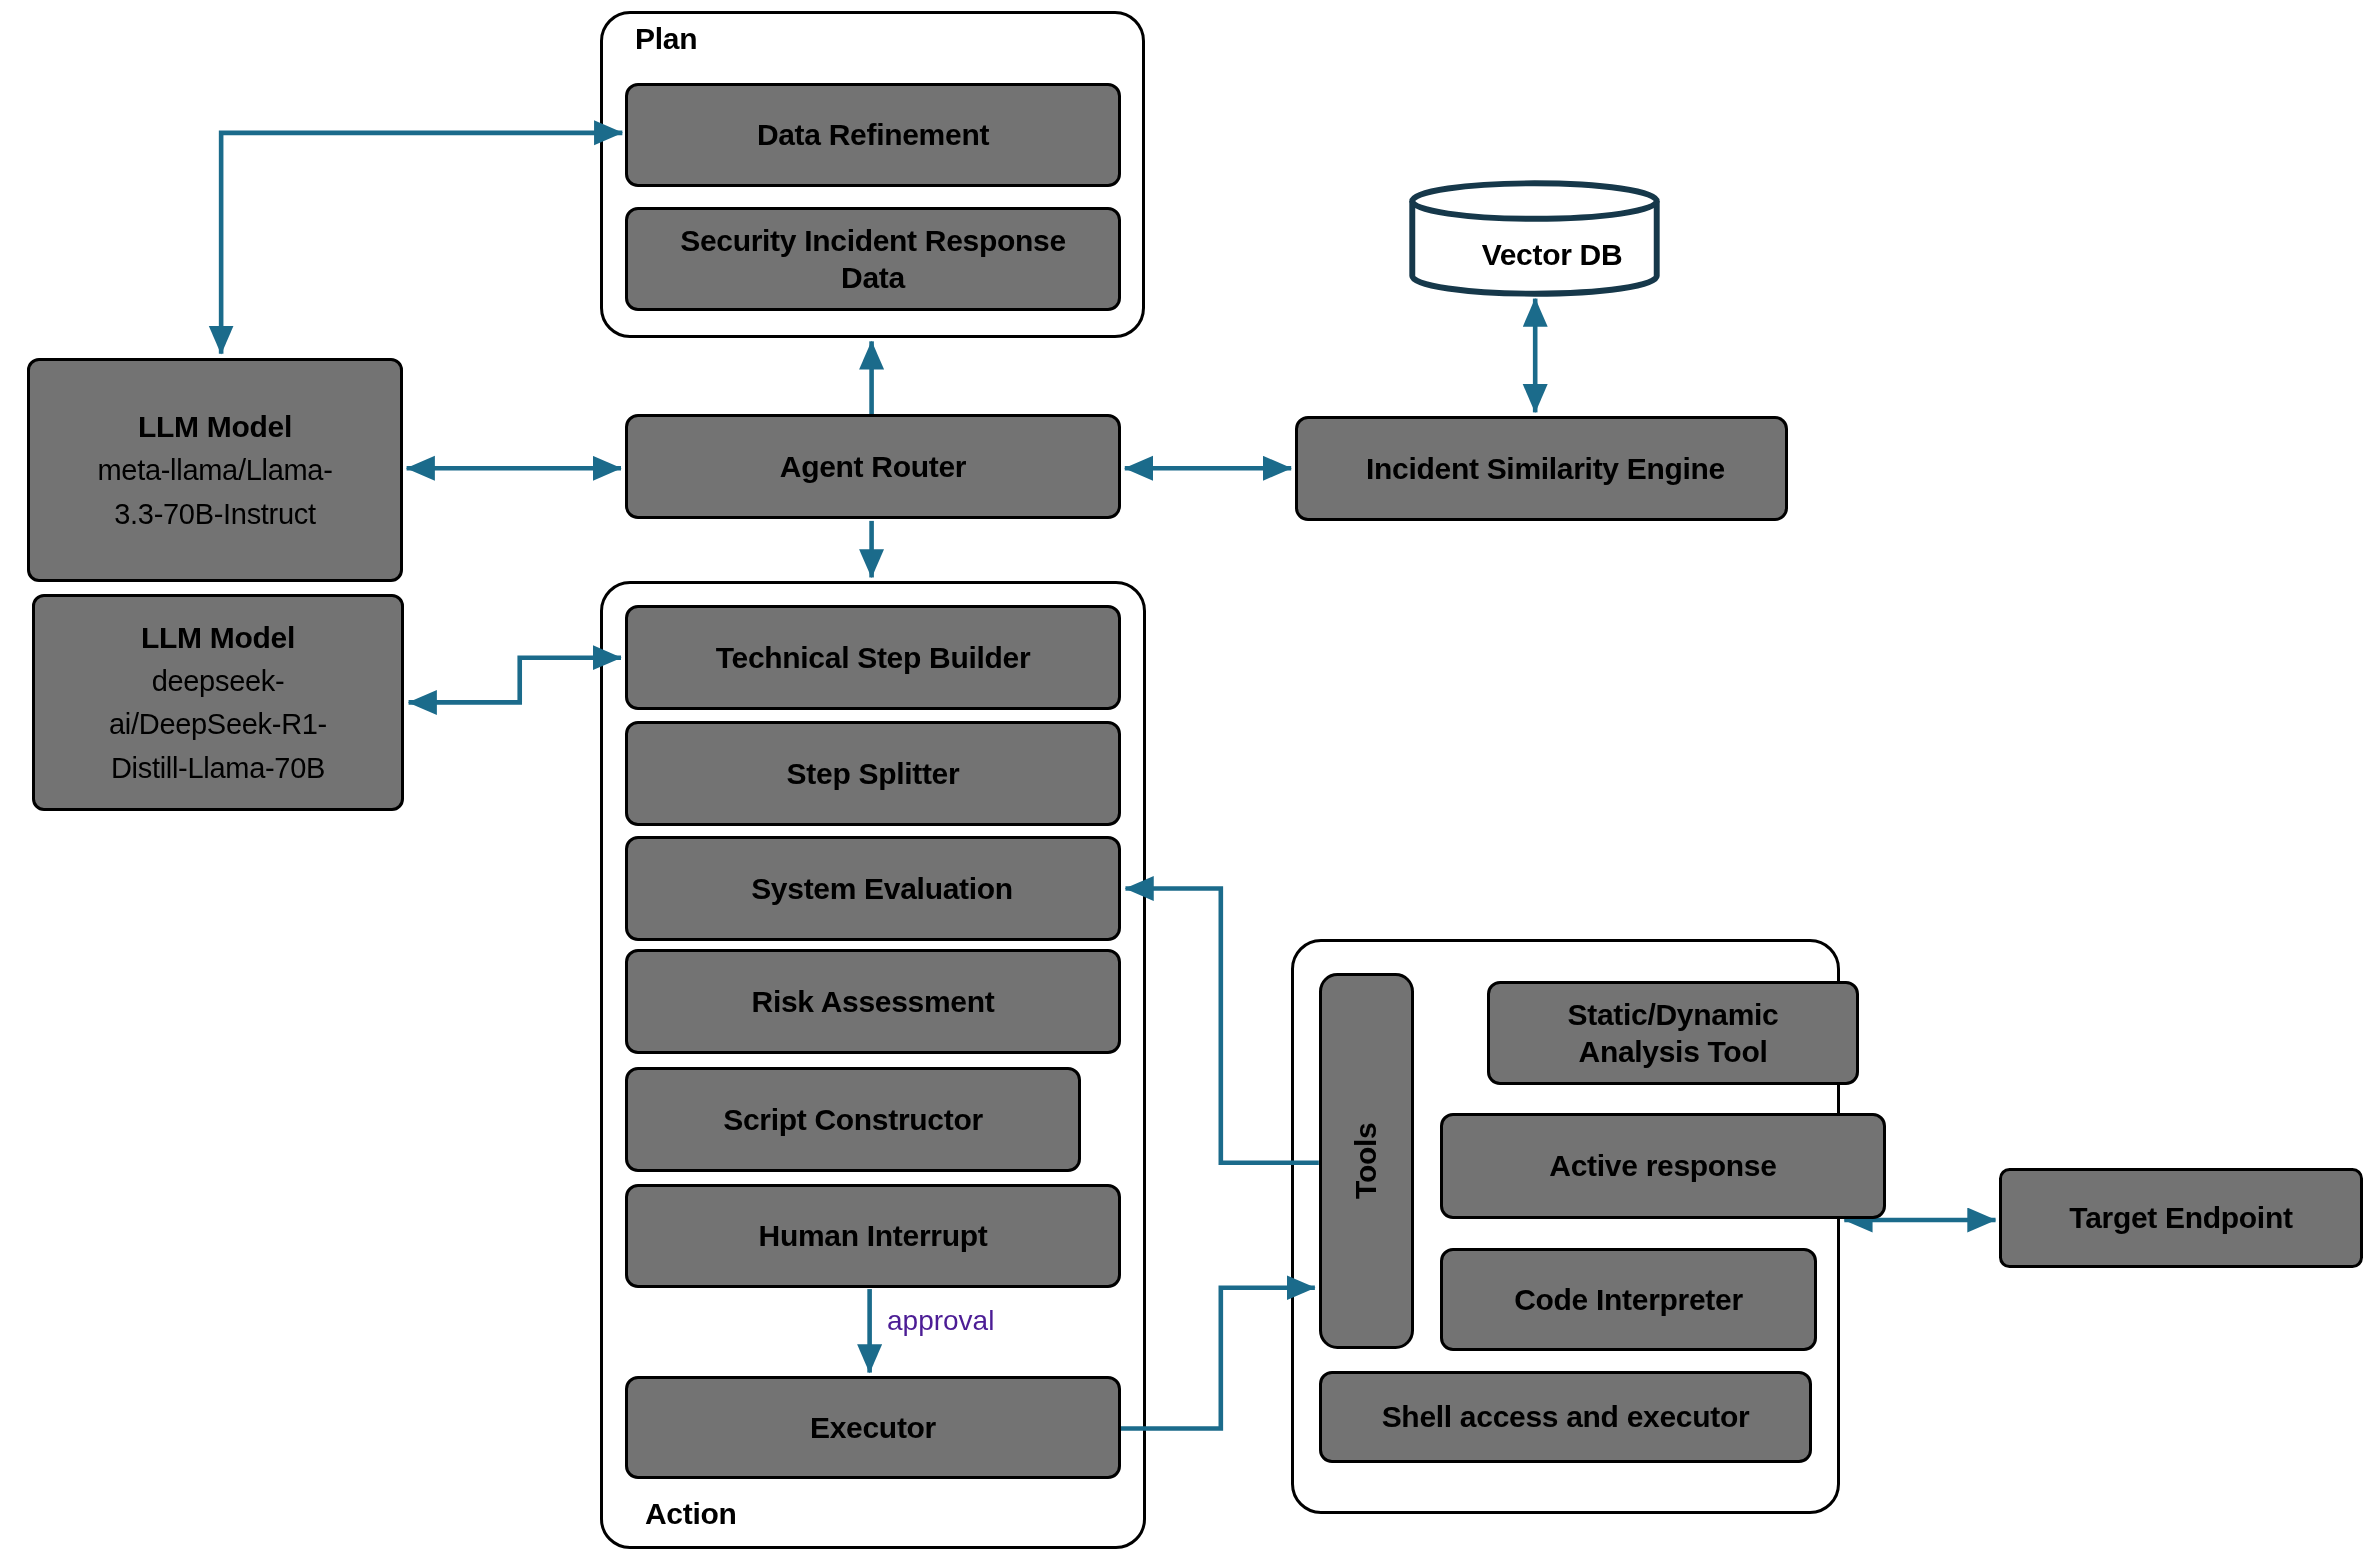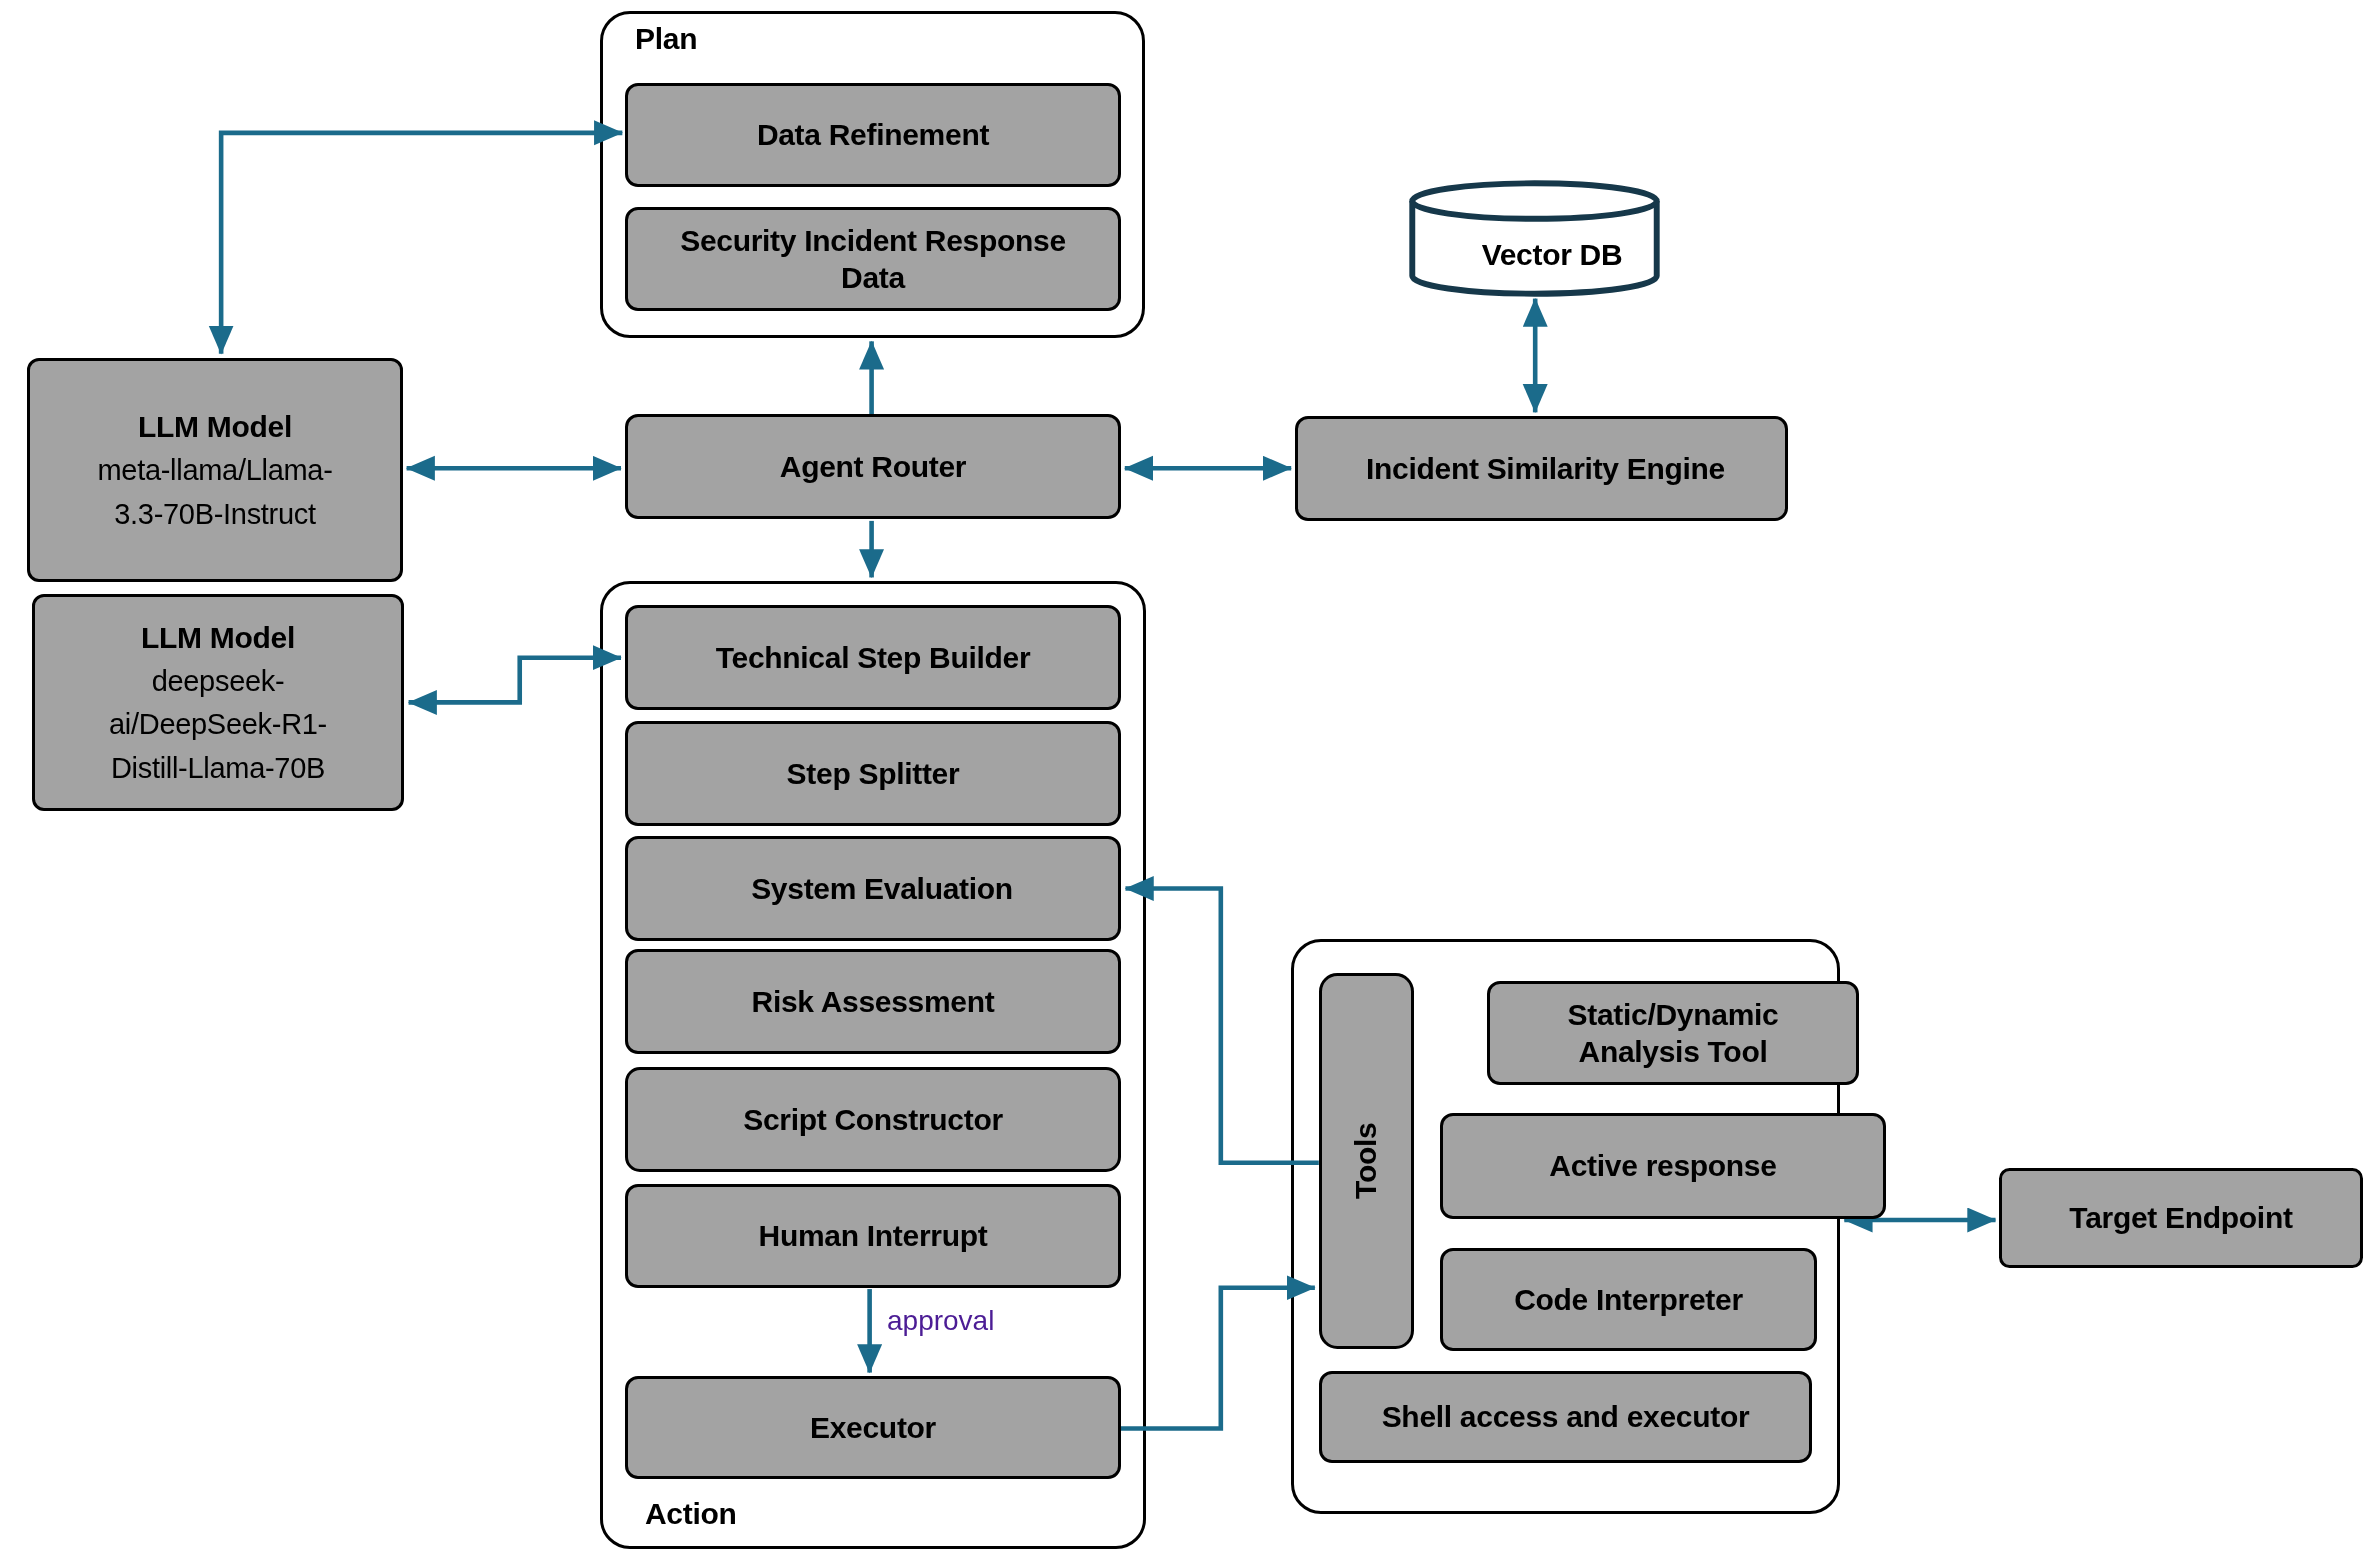--- a/index.html
+++ b/index.html
@@ -29,21 +29,21 @@
     position: absolute;
     z-index: 12;
     font-size: 30px;
     font-weight: 700;
     color: #000000;
     letter-spacing: -0.3px;
     white-space: nowrap;
   }
   .node {
     position: absolute;
-    background: #a3a3a3;
+    background: #737373;
     border: 3.3px solid #000000;
     border-radius: 13px;
     box-sizing: border-box;
     display: flex;
     flex-direction: column;
     align-items: center;
     justify-content: center;
     text-align: center;
     font-size: 30px;
     font-weight: 700;
@@ -172,21 +172,21 @@
   </div>
   <div class="node" style="left:625px; top:721px; width:496px; height:105px;">
     <span>Step Splitter</span>
   </div>
   <div class="node" style="left:625px; top:836px; width:496px; height:105px;padding-left:18px;">
     <span>System Evaluation</span>
   </div>
   <div class="node" style="left:625px; top:949px; width:496px; height:105px;">
     <span>Risk Assessment</span>
   </div>
-  <div class="node" style="left:625px; top:1067px; width:496px; height:105px;border-radius:15px;">
+  <div class="node" style="left:625px; top:1067px; width:456px; height:105px;">
     <span>Script Constructor</span>
   </div>
   <div class="node" style="left:625px; top:1184px; width:496px; height:104px;">
     <span>Human Interrupt</span>
   </div>
   <div class="node" style="left:625px; top:1376px; width:496px; height:103px;">
     <span>Executor</span>
   </div>
 
   <div class="edge-label" style="left:887px; top:1305px;">approval</div>

